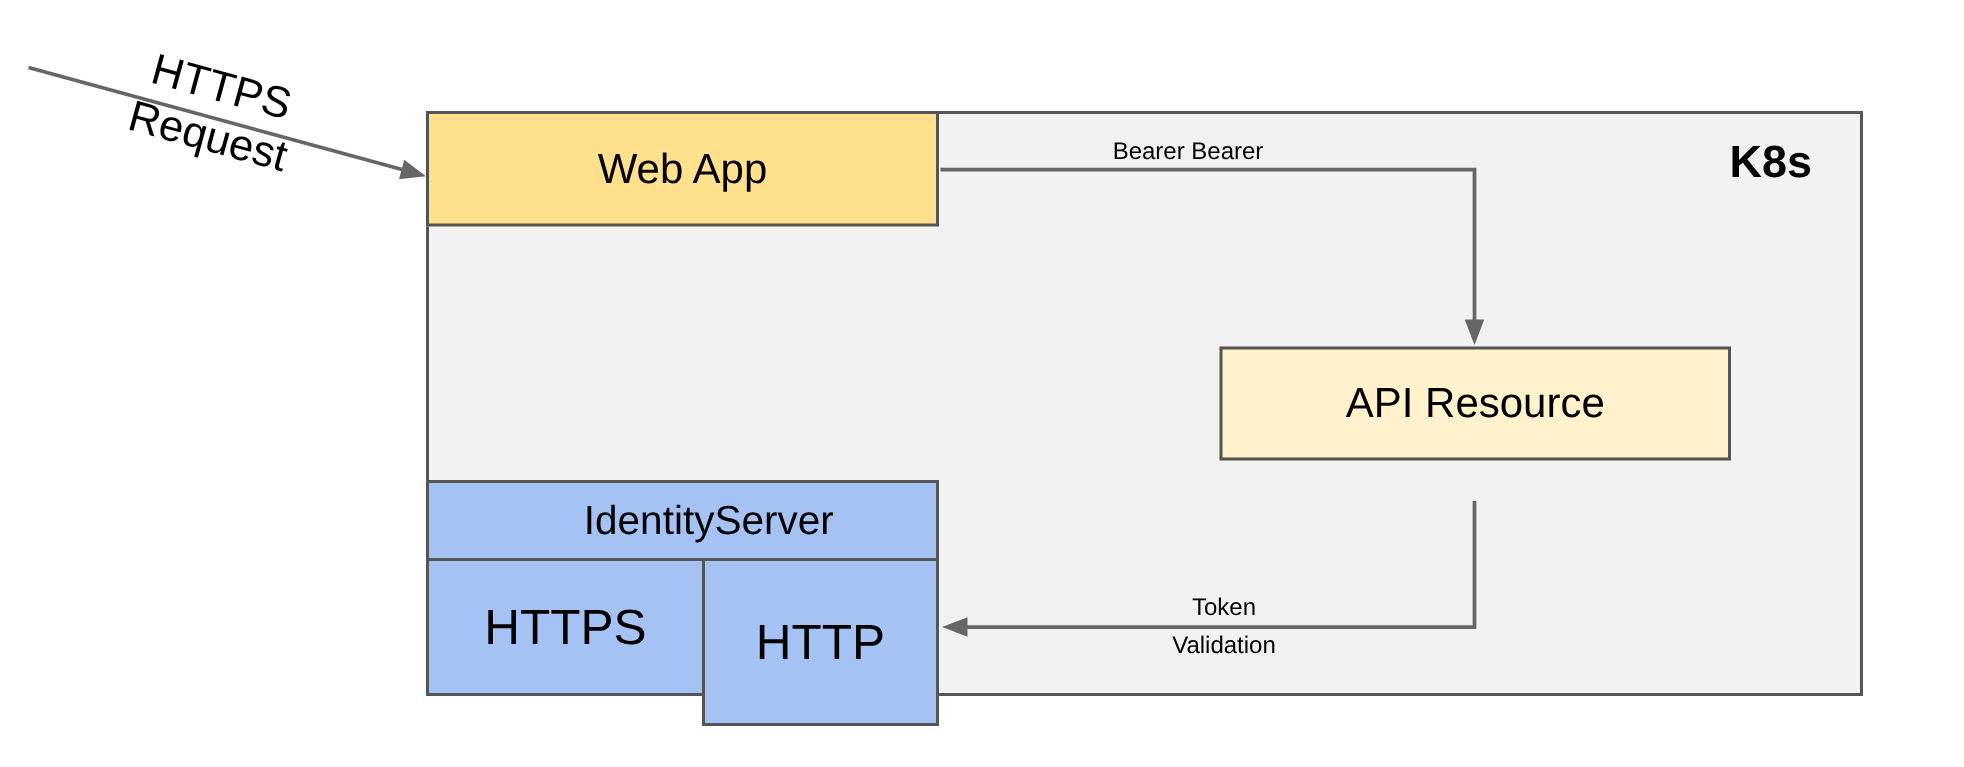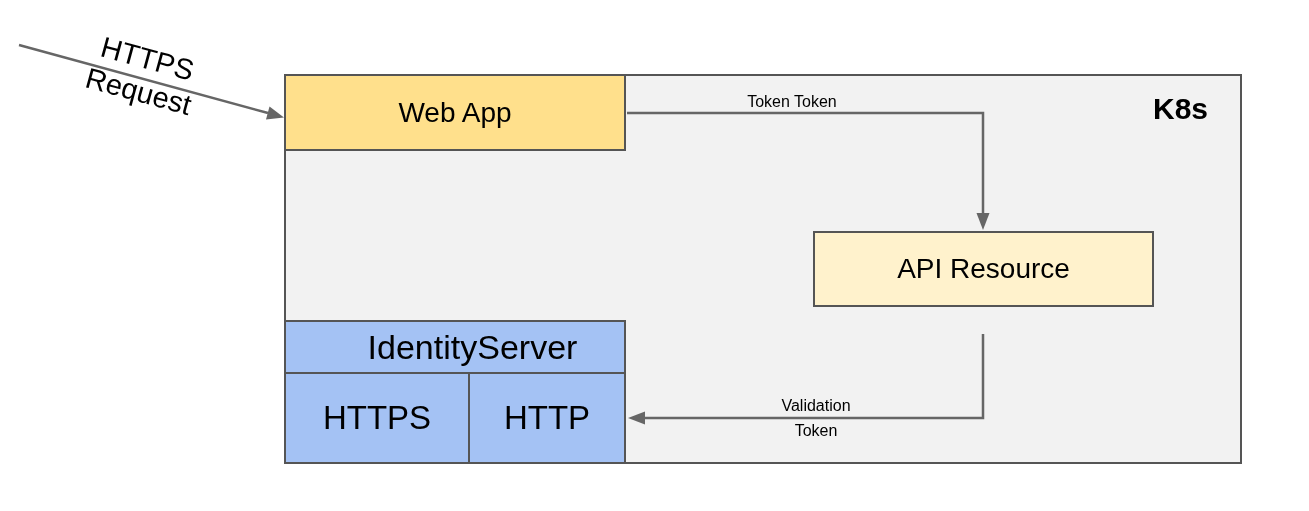--- a/index.html
+++ b/index.html
@@ -56,32 +56,32 @@
   }
   .api-resource {
     left: 813px; top: 231px; width: 341px; height: 76px;
     background: var(--api-fill);
     font-size: 28px;
     z-index: 2;
   }
   .identity-header {
     left: 284px; top: 320px; width: 342px; height: 54px;
     background: var(--identity-fill);
-    font-size: 34px;
+    font-size: 27px;
     z-index: 2;
     padding-left: 35px;
   }
   .https-endpoint {
     left: 284px; top: 372px; width: 186px; height: 92px;
     background: var(--identity-fill);
     font-size: 33px;
     z-index: 2;
   }
   .http-endpoint {
-    left: 468px; top: 372px; width: 158px; height: 92px;
+    left: 468px; top: 372px; width: 158px; height: 112px;
     background: var(--identity-fill);
     font-size: 33px;
     z-index: 2;
   }
   .edge-label {
     position: absolute;
     text-align: center;
     font-size: 16px;
     line-height: 25px;
     z-index: 4;
@@ -157,21 +157,21 @@
       <polygon class="arrowhead" points="628,418 645,411.5 645,424.5"></polygon>
     </g>
   </svg>
 
   <div class="edge-label label-https-request">
     <div>HTTPS</div>
     <div>Request</div>
   </div>
 
   <div class="edge-label label-bearer">
-    <div>Token Token</div>
+    <div>Bearer Bearer</div>
   </div>
 
   <div class="edge-label label-validation">
+    <div>Token</div>
     <div>Validation</div>
-    <div>Token</div>
   </div>
 
 </div>
 
 </body></html>

